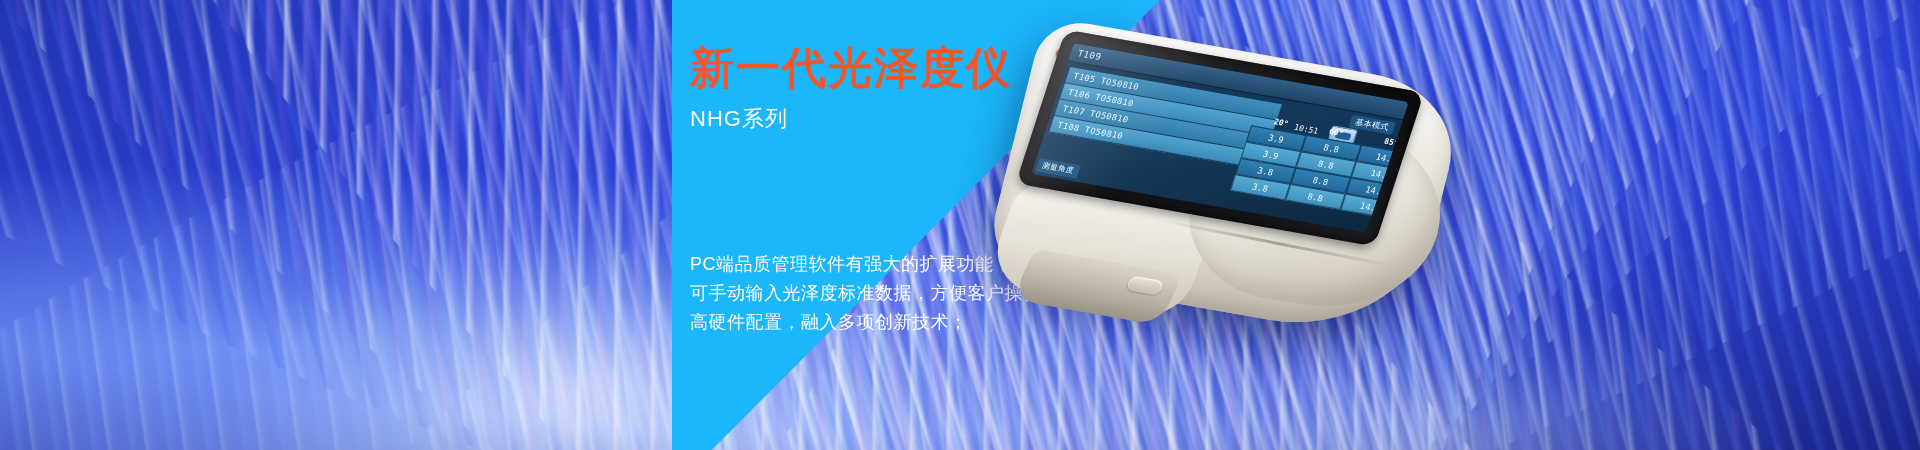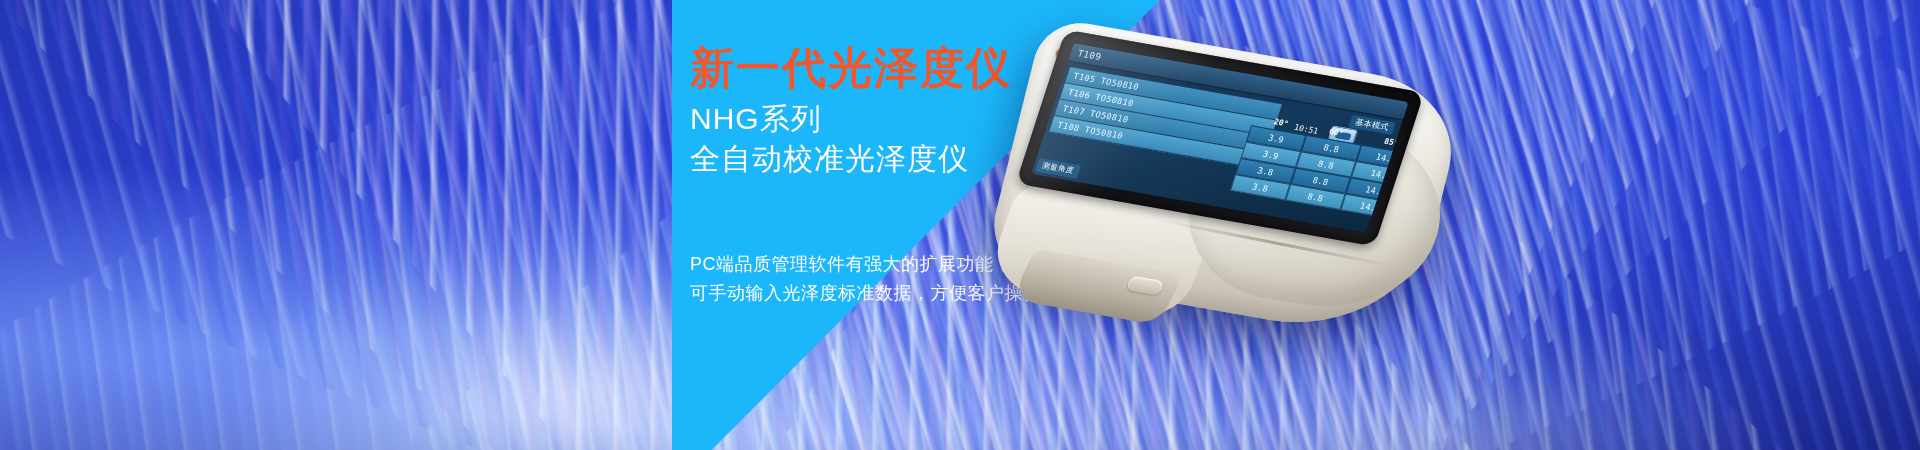--- a/index.html
+++ b/index.html
@@ -109,21 +109,21 @@
 
   
   .copy{position:absolute;left:690px;top:0;width:520px;height:450px;}
   .headline{
     position:absolute;left:0;top:46px;
     font-size:44px;font-weight:bold;letter-spacing:2px;
     color:#f2562b;line-height:1;white-space:nowrap;
   }
   .sublines{position:absolute;left:0;top:102px;}
   .subline{
-    color:#ffffff;font-size:30px;line-height:34px;
+    color:#ffffff;font-size:22px;line-height:34px;
     letter-spacing:1px;white-space:nowrap;margin-bottom:6px;
     font-weight:normal;
   }
   .bullets{position:absolute;left:0;top:250px;}
   .bullet{
     color:#ffffff;font-size:18px;line-height:29px;
     letter-spacing:.5px;white-space:nowrap;
   }
 
   
@@ -282,26 +282,26 @@
   <div class="cyan-panel">
     <div class="cyan-fill"></div>
   </div>
 
   <div class="copy">
 
     <div class="headline">新一代光泽度仪</div>
 
     <div class="sublines">
       <div class="subline">NHG系列</div>
-      <div class="subline">全自动校准光泽度仪</div>
     </div>
 
     <div class="bullets">
       <div class="bullet">PC端品质管理软件有强大的扩展功能；</div>
       <div class="bullet">可手动输入光泽度标准数据，方便客户操作；</div>
+      <div class="bullet">高硬件配置，融入多项创新技术；</div>
     </div>
   </div>
 
   <div class="device">
     <div class="dev-body"></div>
     <div class="dev-nose"></div>
     <div class="dev-grip"></div>
     <div class="dev-foot"></div>
     <div class="dev-seam"></div>
     <div class="dev-led"></div>

